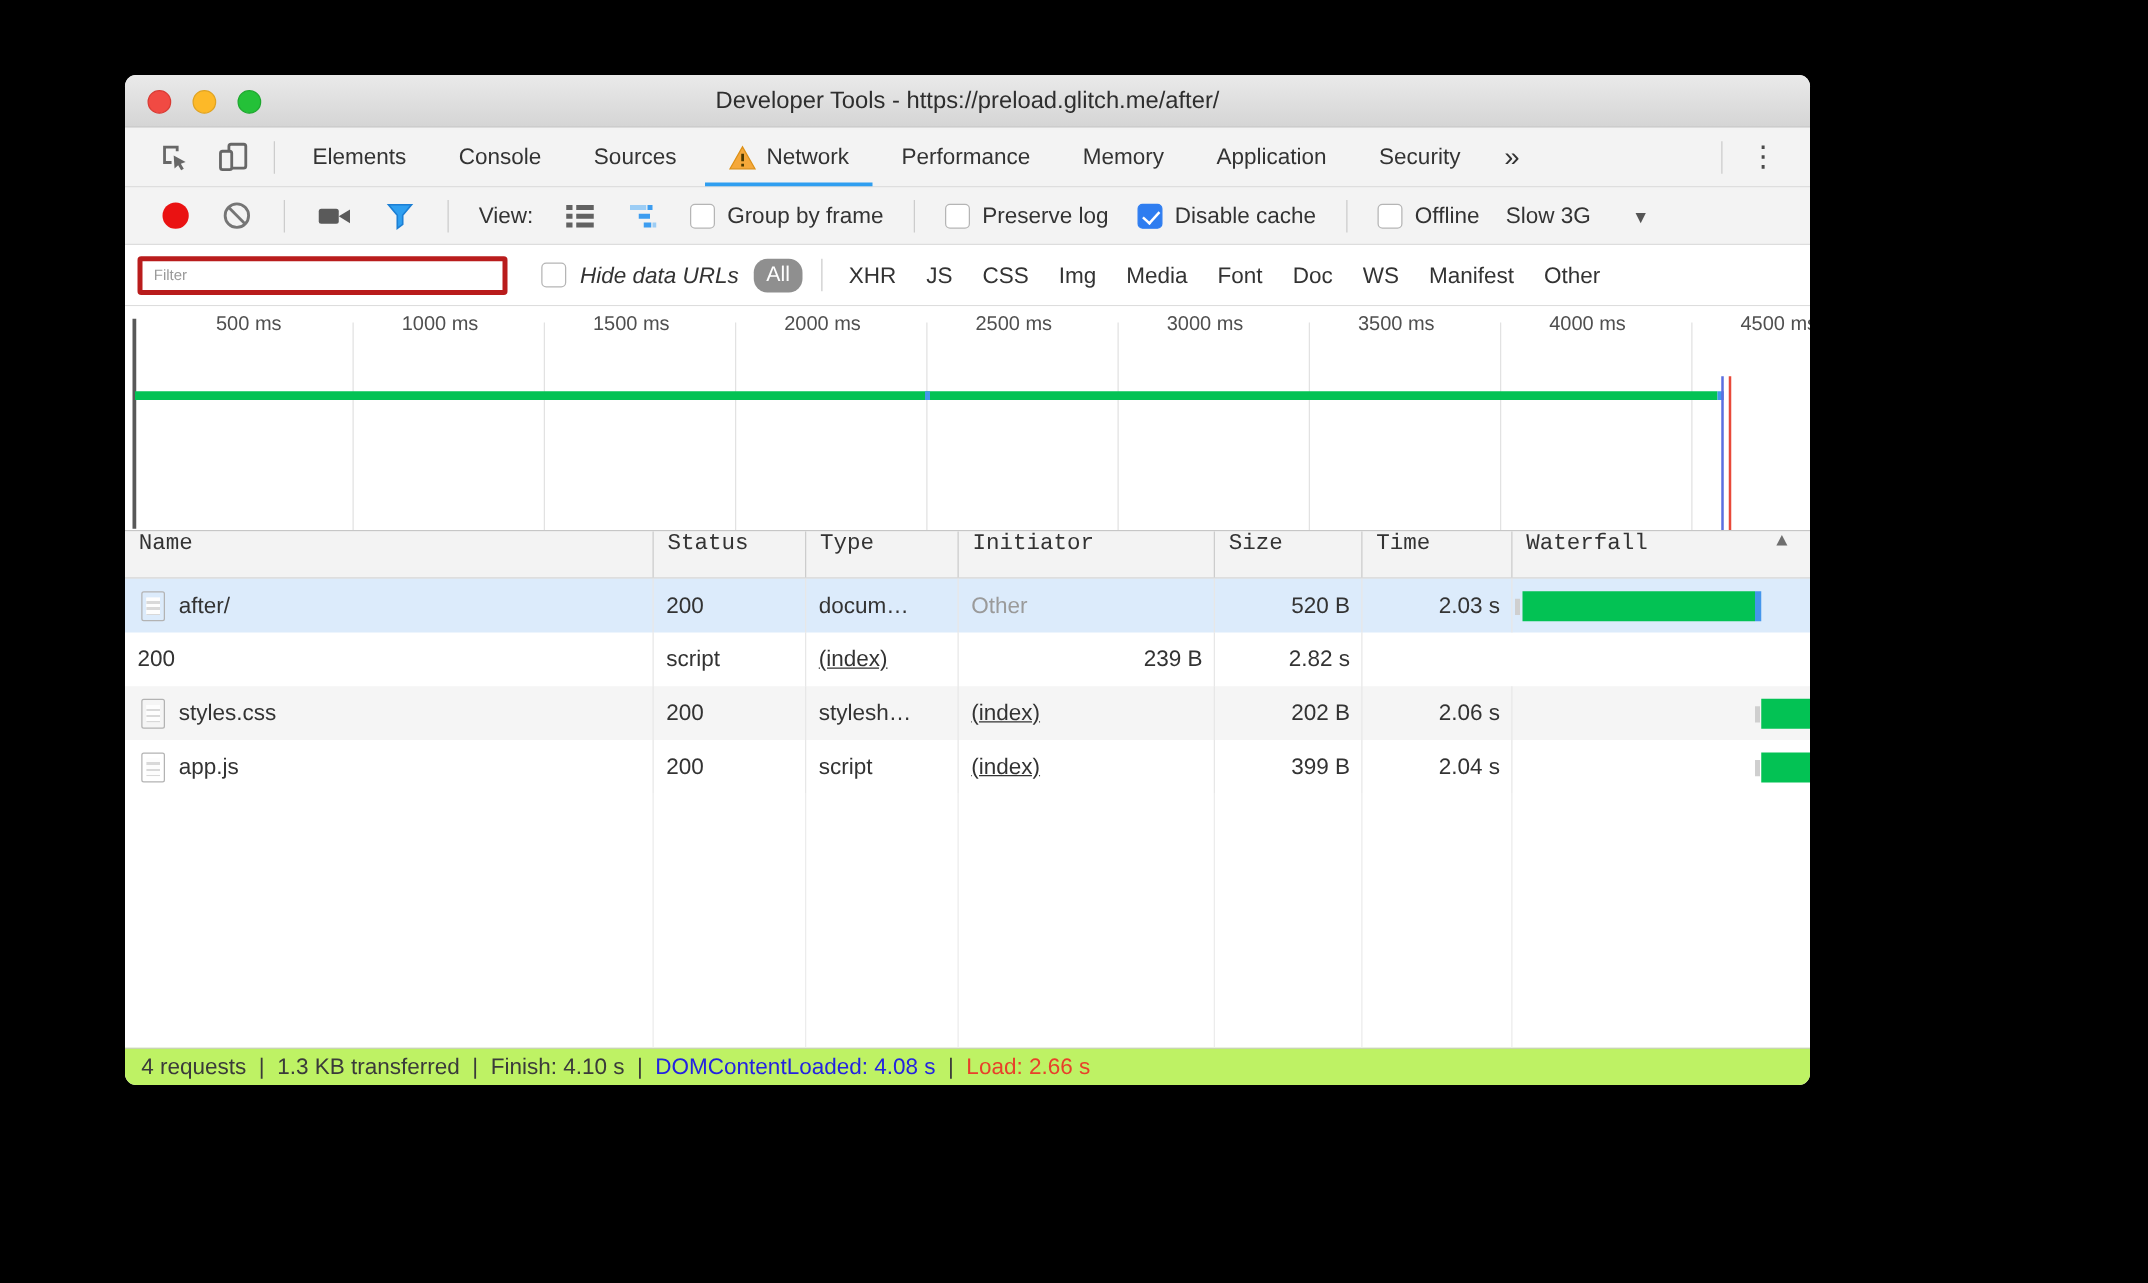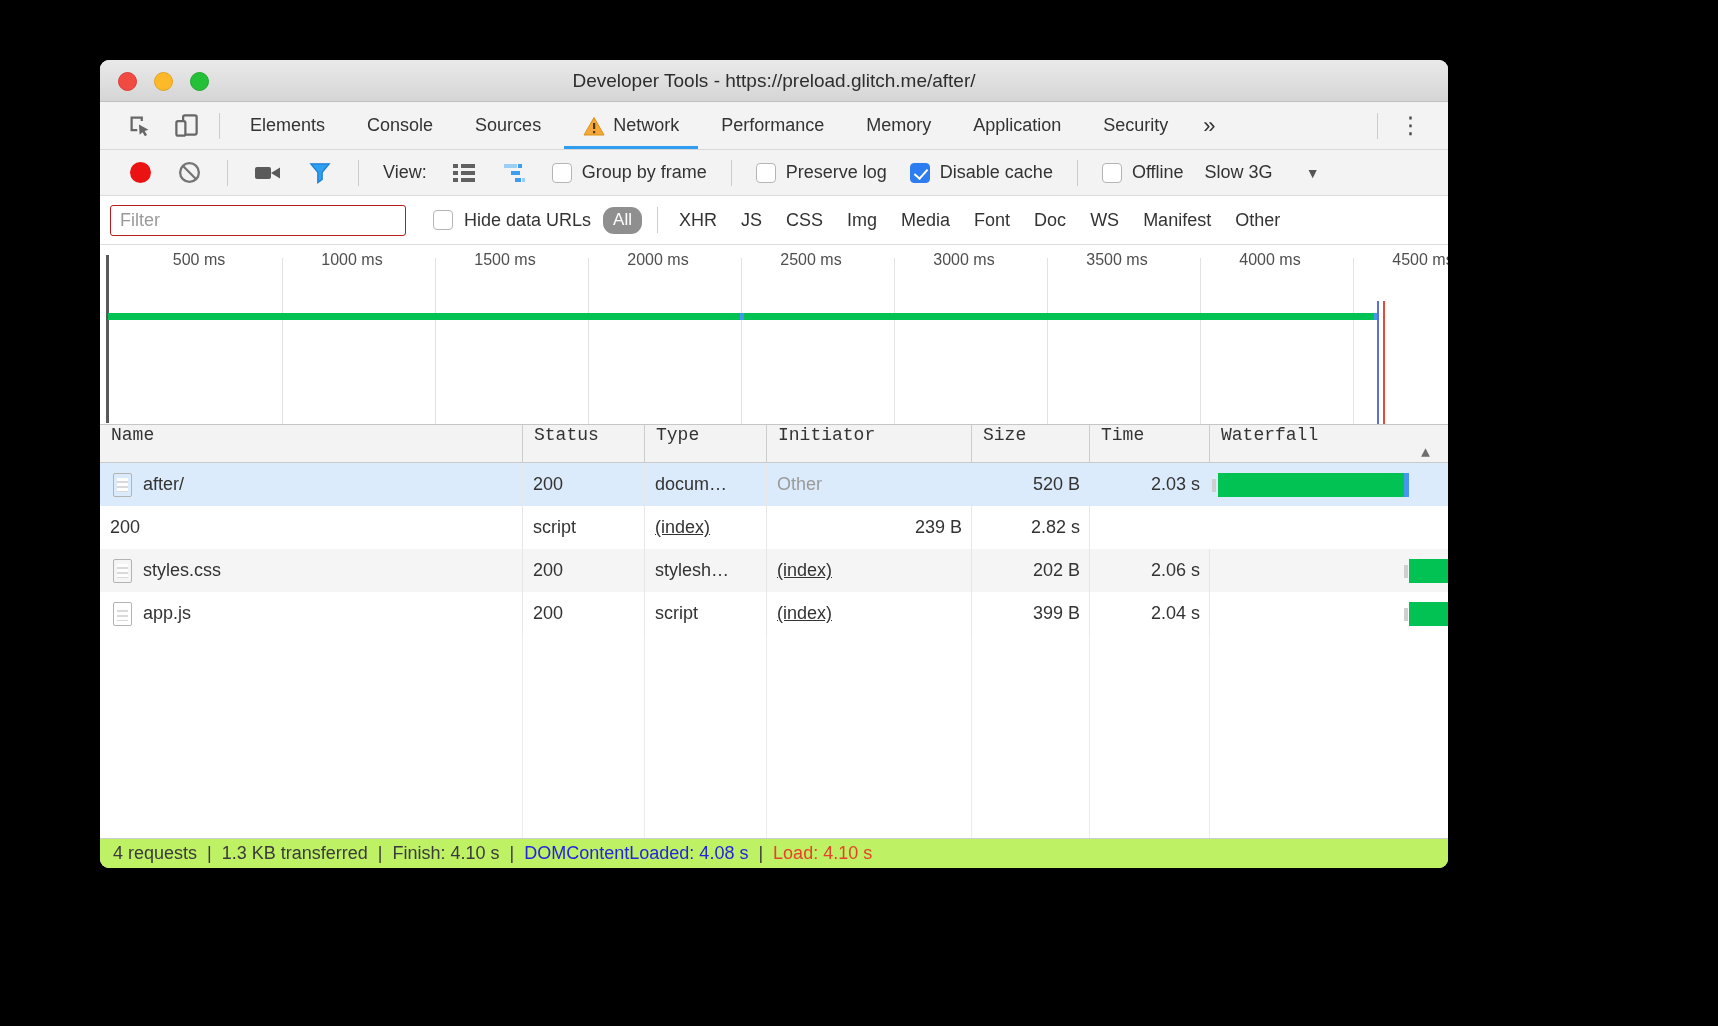--- a/index.html
+++ b/index.html
@@ -37,43 +37,43 @@
   .cb { width:20px; height:20px; border:1px solid #b5b5b5; border-radius:4px; background:#fff; flex:none; position:relative; }
   .cb.checked { background:#2e7df0; border-color:#2e7df0; }
   .cb.checked::after { content:""; position:absolute; left:6px; top:2px; width:6px; height:11px;
                        border:solid #fff; border-width:0 2.5px 2.5px 0; transform:rotate(42deg); }
   .cbrow { display:flex; align-items:center; gap:10px; padding:0 8px; }
   .caret { font-size:14px; color:#555; margin-left:26px; }
 
   
   .filterbar { height:49px; background:#fff; border-bottom:1px solid #ddd;
                display:flex; align-items:center; padding-left:10px; font-size:18px; color:#333; }
-  .filter-input { width:296px; height:31px; border:1px solid #b91c1c; border-radius:3px; padding:0 9px;
-                  font-size:18px; color:#333; font-family:"Liberation Sans",sans-serif; outline:none; }
+  .filter-input { width:296px; height:31px; border:4px solid #b91c1c; border-radius:3px; padding:0 9px;
+                  font-size:12px; color:#333; font-family:"Liberation Sans",sans-serif; outline:none; }
   .filter-input::placeholder { color:#9a9a9a; }
-  .hide-urls { display:flex; align-items:center; gap:11px; margin-left:27px; }
+  .hide-urls { display:flex; align-items:center; gap:11px; margin-left:27px;font-style:italic; }
   .pill { background:#8f8f8f; color:#fff; border-radius:11px; padding:3px 10px 4px; font-size:17px; margin:0 6px 0 12px; }
   .type-filter { padding:0 12px; }
 
   
   .overview { height:180px; position:relative; background:#fff; border-bottom:1px solid #c6c6c6; overflow:hidden; }
   .tick-label { position:absolute; top:6px; width:150px; text-align:center; font-size:16px; color:#4f4f4f; }
   .gridline { position:absolute; top:13px; bottom:0; width:1px; background:#e2e2e2; }
   .ov-handle { position:absolute; left:6px; top:10px; width:3px; height:168px; background:#595959; }
   .ov-green { position:absolute; top:68px; height:7px; left:8px; width:1266px; background:#03c254; }
   .ov-greenblue { position:absolute; top:68px; height:7px; left:1274px; width:5px; background:#4596ec; }
   .ov-minitick { position:absolute; top:68px; height:7px; left:640px; width:4px; background:#4596ec; }
   .ov-dcl { position:absolute; top:56px; bottom:0; left:1277px; width:2px; background:#5b6ee0; }
   .ov-load { position:absolute; top:56px; bottom:0; left:1283px; width:2px; background:#e8493a; }
 
   
   .cols { display:grid; grid-template-columns:423px 122px 122px 205px 118px 120px 1fr; }
   .thead { height:38px; background:#f3f3f3; border-bottom:1px solid #c9c9c9; font-size:18px; color:#333; }
   .thead .cell { border-right:1px solid #ccc; height:100%; display:flex; padding-left:11px;font-family:Liberation Mono, monospace; }
-  .thead .cell:last-child { border-right:none;flex-direction:column; }
+  .thead .cell:last-child { border-right:none; }
   .sort-arrow { margin-left:auto; margin-right:18px; color:#6e6e6e; font-size:15px; }
 
   .tbody { position:relative; height:375px; background:#fff; font-size:18px; color:#333; }
   .row { height:43px; }
   .row .cell { border-right:1px solid #e7e7e7; height:100%; display:flex; align-items:center;
                padding:0 10px; overflow:hidden; white-space:nowrap; }
   .row .cell:last-child { border-right:none; }
   .row.selected { background:#dcebfb; }
   .row.striped { background:#f5f5f5; }
   .cell.num { justify-content:flex-end; padding-right:9px; }
@@ -385,16 +385,16 @@
 
   <div class="statusbar">
     <span>4 requests</span>
     <span>|</span>
     <span>1.3 KB transferred</span>
     <span>|</span>
     <span>Finish: 4.10 s</span>
     <span>|</span>
     <span class="st-blue">DOMContentLoaded: 4.08 s</span>
     <span>|</span>
-    <span class="st-red">Load: 4.10 s</span>
+    <span class="st-red">Load: 2.66 s</span>
   </div>
 
 </div>
 
 </body></html>

